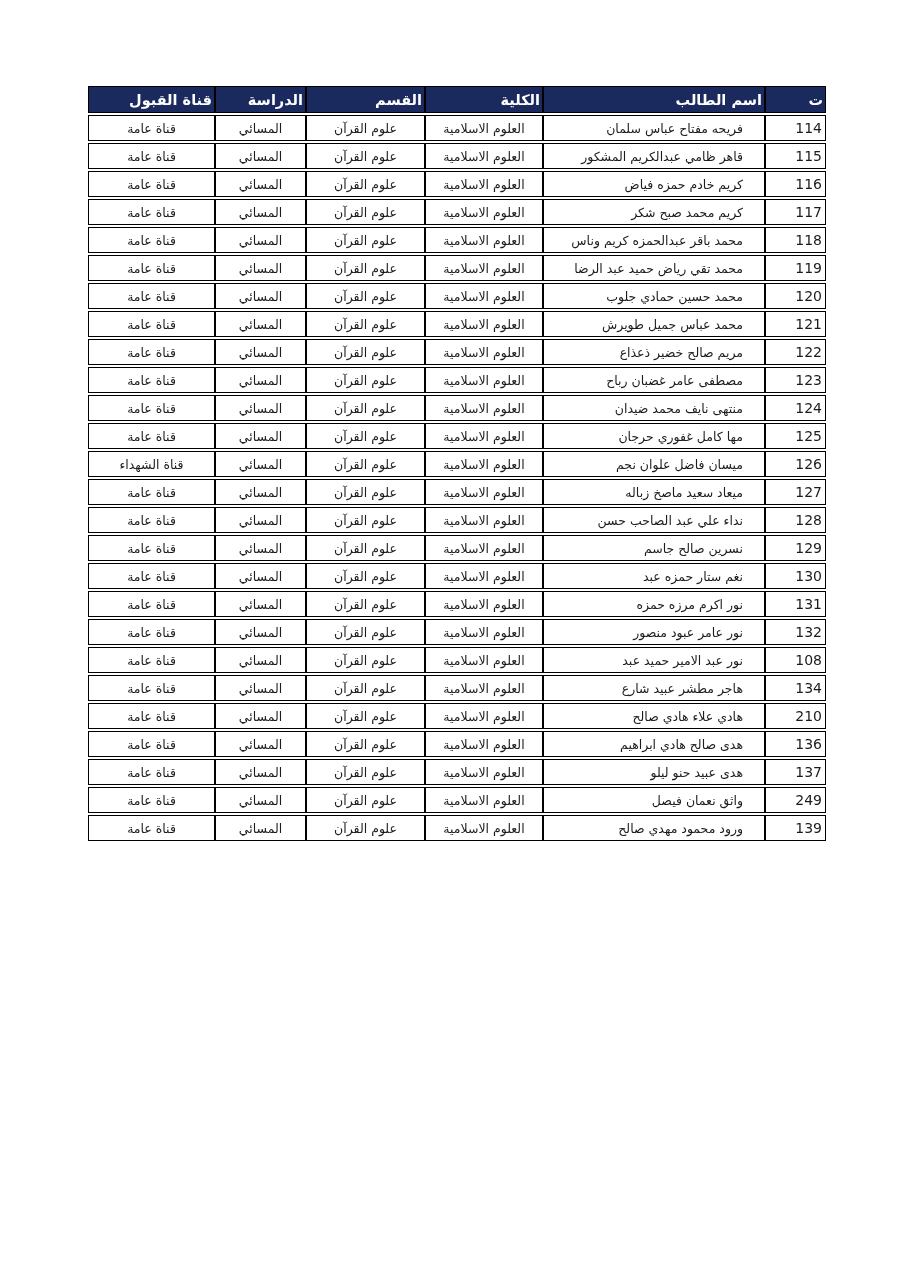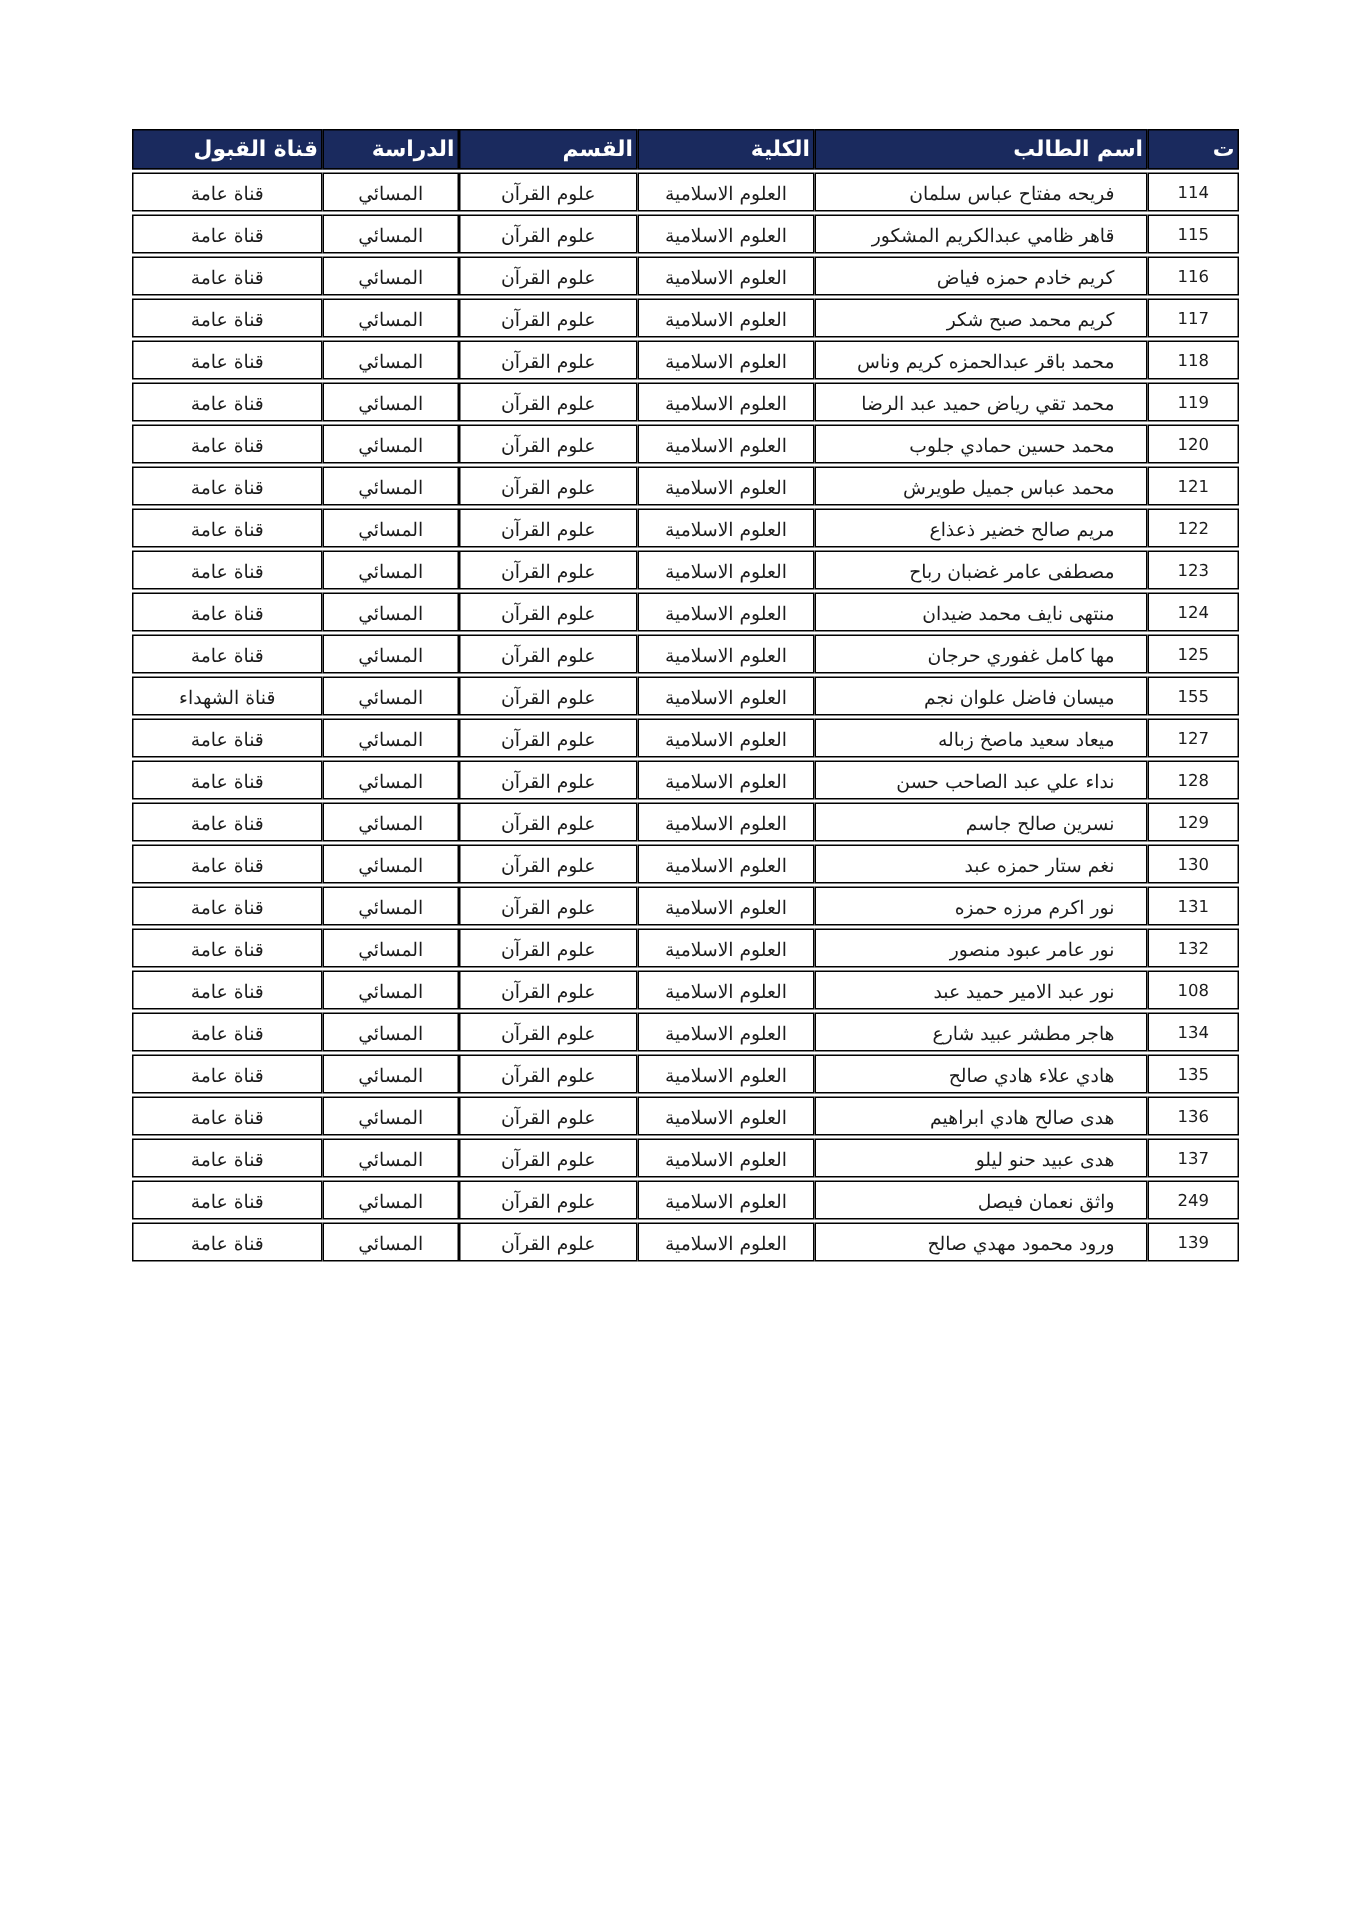--- a/index.html
+++ b/index.html
@@ -53,21 +53,22 @@
     padding: 0 3px;
     white-space: nowrap;
     overflow: hidden;
     background: #ffffff;
   }
   table.students-table td.c-name {
     text-align: right;
     padding-right: 21px;
   }
   table.students-table td.c-index {
-    font-size: 11px;
+    font-size: 14px;
+    text-align: right;
   }
 </style>
 </head>
 <body>
 
 <div class="page">
   <table class="students-table" dir="rtl">
     <colgroup>
       <col style="width:61px">
       <col style="width:222px">
@@ -189,21 +190,21 @@
     <tr>
       <td class="c-index">125</td>
       <td class="c-name">مها كامل غفوري حرجان</td>
       <td class="c-college">العلوم الاسلامية</td>
       <td class="c-dept">علوم القرآن</td>
       <td class="c-study">المسائي</td>
       <td class="c-channel">قناة عامة</td>
     </tr>
 
     <tr>
-      <td class="c-index">155</td>
+      <td class="c-index">126</td>
       <td class="c-name">ميسان فاضل علوان نجم</td>
       <td class="c-college">العلوم الاسلامية</td>
       <td class="c-dept">علوم القرآن</td>
       <td class="c-study">المسائي</td>
       <td class="c-channel">قناة الشهداء</td>
     </tr>
 
     <tr>
       <td class="c-index">127</td>
       <td class="c-name">ميعاد سعيد ماصخ زباله</td>
@@ -270,21 +271,21 @@
     <tr>
       <td class="c-index">134</td>
       <td class="c-name">هاجر مطشر عبيد شارع</td>
       <td class="c-college">العلوم الاسلامية</td>
       <td class="c-dept">علوم القرآن</td>
       <td class="c-study">المسائي</td>
       <td class="c-channel">قناة عامة</td>
     </tr>
 
     <tr>
-      <td class="c-index">135</td>
+      <td class="c-index">210</td>
       <td class="c-name">هادي علاء هادي صالح</td>
       <td class="c-college">العلوم الاسلامية</td>
       <td class="c-dept">علوم القرآن</td>
       <td class="c-study">المسائي</td>
       <td class="c-channel">قناة عامة</td>
     </tr>
 
     <tr>
       <td class="c-index">136</td>
       <td class="c-name">هدى صالح هادي ابراهيم</td>

